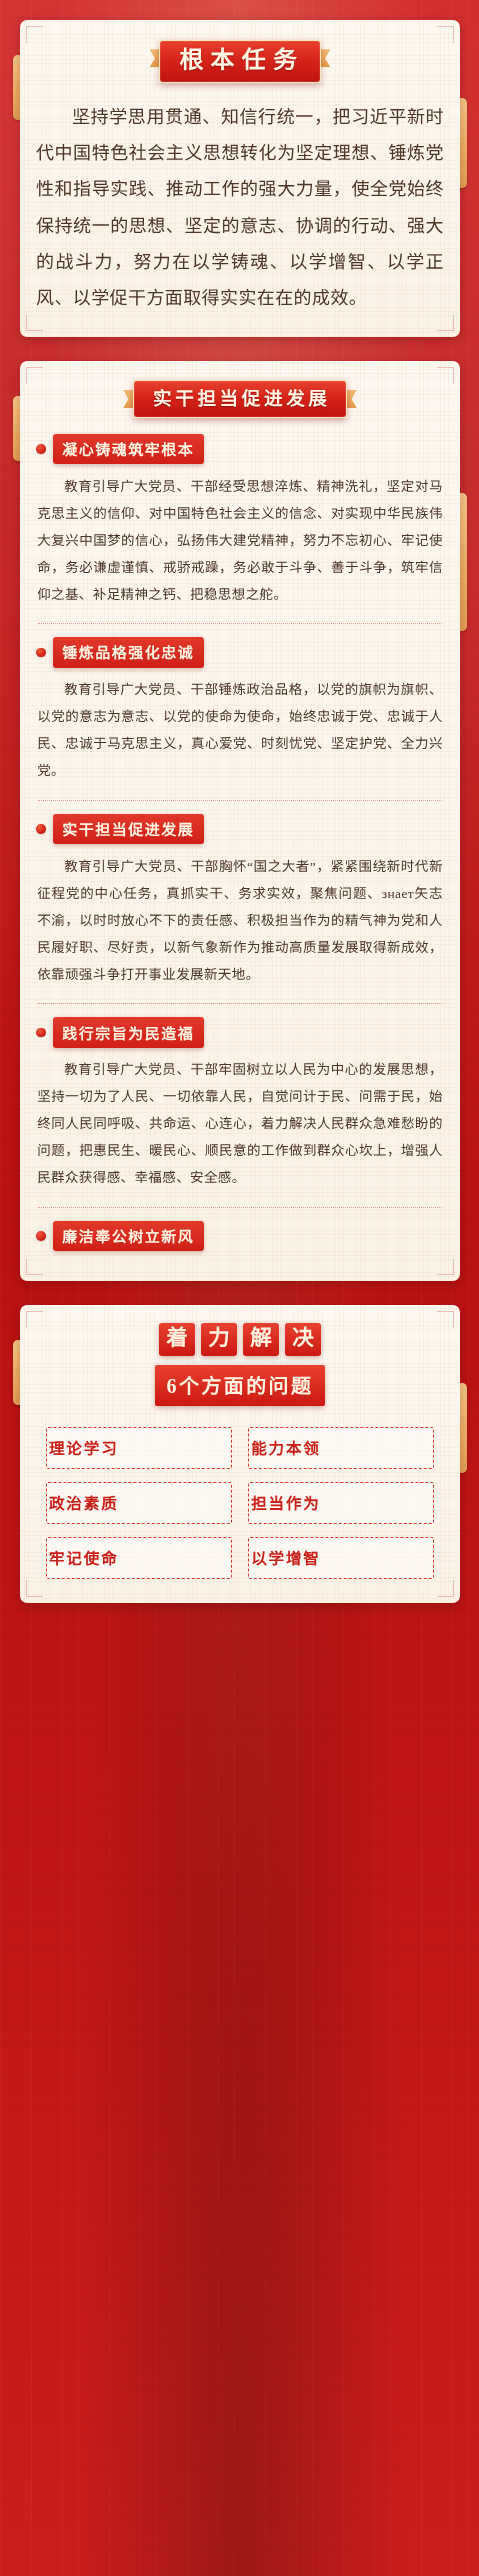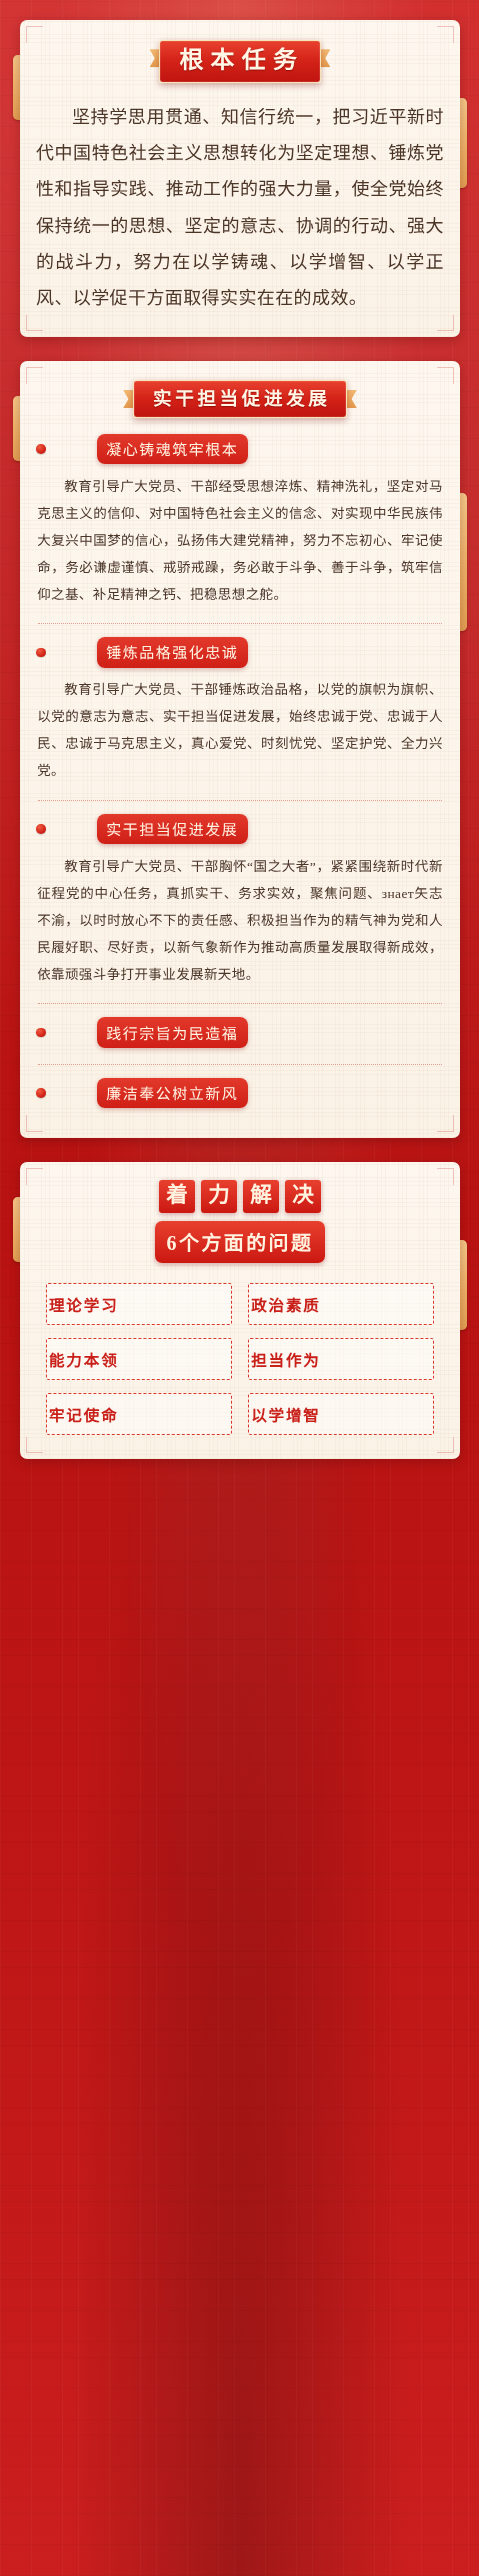--- a/index.html
+++ b/index.html
@@ -170,27 +170,26 @@
     border-radius: 50%;
     background: radial-gradient(circle at 35% 30%, #f05a3f 0%, #d2241a 60%, #a9120d 100%);
     box-shadow: 0 0.6px 1.2px rgba(0,0,0,0.25);
     flex: 0 0 auto;
   }
   .sec-label {
     display: inline-block;
     background: linear-gradient(180deg, #e2392b 0%, #cf1f16 100%);
     color: #fff3e2;
     font-size: 15px;
-    font-weight: normal;
+    font-weight: bold;
     letter-spacing: 1.5px;
     padding: 4.2px 9.6px 5.4px 9.6px;
-    border-radius: 8px;
+    border-radius: 3px;
     box-shadow: 0 1.8px 4.2px rgba(120,10,10,0.25);
     white-space: nowrap;
-    margin-left: 44px;
   }
   .sec-body {
     padding: 2.4px 1.2px 0 1.2px;
   }
   .divider {
     margin: 15.6px 2.4px 13px 2.4px;
     height: 0;
     border-top: 1.2px dotted rgba(196,60,40,0.45);
   }
 
@@ -217,21 +216,21 @@
     line-height: 1;
   }
   .final-sub {
     display: inline-block;
     background: linear-gradient(180deg, #e8402f 0%, #cb1811 100%);
     color: #fff3e0;
     font-size: 20px;
     font-weight: bold;
     letter-spacing: 2.4px;
     padding: 5.4px 12px 7.2px 12px;
-    border-radius: 7px;
+    border-radius: 2px;
     box-shadow: 0 1.8px 4.8px rgba(120,10,10,0.3);
   }
   .grid {
     display: grid;
     grid-template-columns: 1fr 1fr;
     gap: 13px 15.6px;
     padding: 4.8px 9.6px 3.6px 9.6px;
   }
   .grid-cell {
     border: 1.2px dashed #d8392c;
@@ -299,40 +298,43 @@
           </div>
         </div>
         <div class="divider"></div>
 
         <div class="section">
           <div class="sec-head">
             <span class="dot"></span>
             <span class="sec-label">锤炼品格强化忠诚</span>
           </div>
           <div class="sec-body">
-            <p class="para">教育引导广大党员、干部锤炼政治品格，以党的旗帜为旗帜、以党的意志为意志、实干担当促进发展，始终忠诚于党、忠诚于人民、忠诚于马克思主义，真心爱党、时刻忧党、坚定护党、全力兴党。</p>
+            <p class="para">教育引导广大党员、干部锤炼政治品格，以党的旗帜为旗帜、以党的意志为意志、以党的使命为使命，始终忠诚于党、忠诚于人民、忠诚于马克思主义，真心爱党、时刻忧党、坚定护党、全力兴党。</p>
           </div>
         </div>
         <div class="divider"></div>
 
         <div class="section">
           <div class="sec-head">
             <span class="dot"></span>
             <span class="sec-label">实干担当促进发展</span>
           </div>
           <div class="sec-body">
             <p class="para">教育引导广大党员、干部胸怀“国之大者”，紧紧围绕新时代新征程党的中心任务，真抓实干、务求实效，聚焦问题、знает矢志不渝，以时时放心不下的责任感、积极担当作为的精气神为党和人民履好职、尽好责，以新气象新作为推动高质量发展取得新成效，依靠顽强斗争打开事业发展新天地。</p>
           </div>
         </div>
         <div class="divider"></div>
 
         <div class="section">
           <div class="sec-head">
             <span class="dot"></span>
             <span class="sec-label">践行宗旨为民造福</span>
+          </div>
+          <div class="sec-body">
+            <p class="para">教育引导广大党员、干部牢固树立以人民为中心的发展思想，坚持一切为了人民、一切依靠人民，自觉问计于民、问需于民，始终同人民同呼吸、共命运、心连心，着力解决人民群众急难愁盼的问题，把惠民生、暖民心、顺民意的工作做到群众心坎上，增强人民群众获得感、幸福感、安全感。</p>
           </div>
         </div>
         <div class="divider"></div>
 
         <div class="section">
           <div class="sec-head">
             <span class="dot"></span>
             <span class="sec-label">廉洁奉公树立新风</span>
           </div>
         </div>
@@ -355,22 +357,22 @@
             <span class="final-ch">解</span>
             <span class="final-ch">决</span>
           </div>
           <div>
             <span class="final-sub">6个方面的问题</span>
           </div>
         </div>
 
         <div class="grid">
           <div class="grid-cell">理论学习</div>
+          <div class="grid-cell">能力本领</div>
           <div class="grid-cell">政治素质</div>
-          <div class="grid-cell">能力本领</div>
           <div class="grid-cell">担当作为</div>
           <div class="grid-cell">牢记使命</div>
           <div class="grid-cell">以学增智</div>
         </div>
       </div>
     </div>
 
   </div>
 </div>
 

